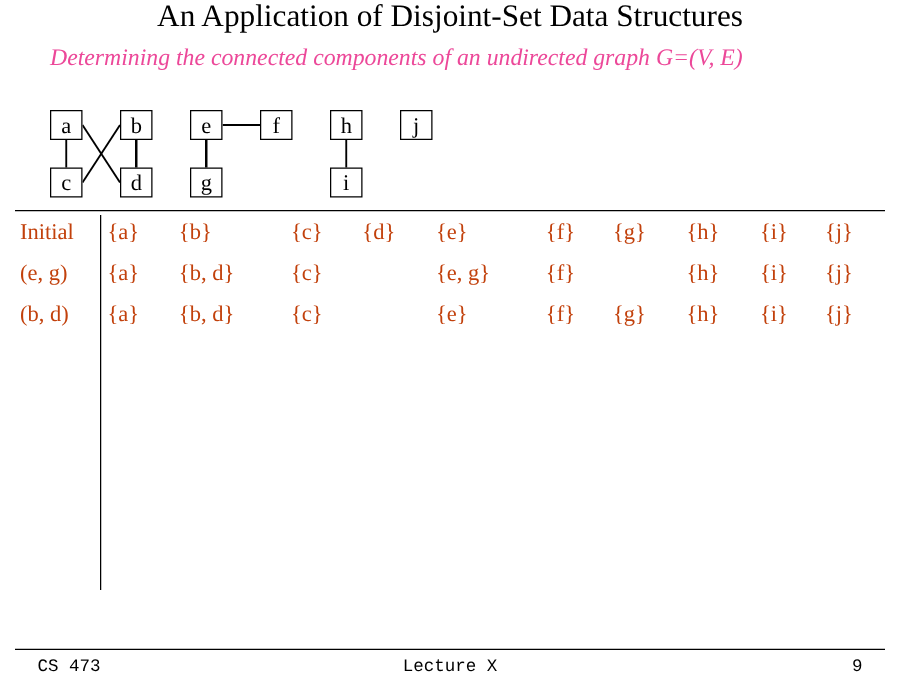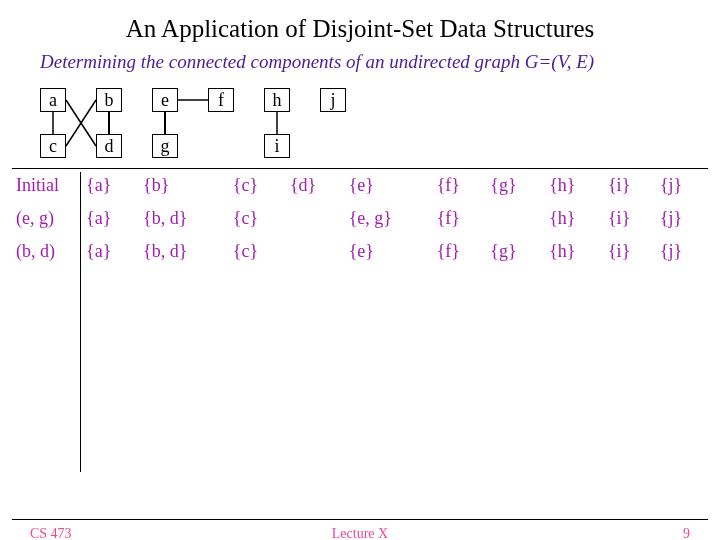--- a/index.html
+++ b/index.html
@@ -7,28 +7,28 @@
     width: 720px;
     height: 540px;
     background: #fff;
     font-family: "Times New Roman", serif;
     position: relative;
     overflow: hidden;
   }
   .title {
     font-size: 25px;
     text-align: center;
-    margin-top: 15px;
+    margin-top: 0;
     color: #000;
   }
   .subtitle {
     font-size: 19px;
     font-style: italic;
     margin: 8px 0 0 40px;
-    color: #4c1d95;
+    color: #ec4899;
   }
   .graph {
     position: absolute;
     top: 88px;
     left: 40px;
     width: 320px;
     height: 72px;
   }
   .node {
     position: absolute;
@@ -53,21 +53,21 @@
     right: 12px;
   }
   .hr {
     border: none;
     border-top: 1.5px solid #000;
   }
   table {
     width: 100%;
     border-collapse: collapse;
     font-size: 18px;
-    color: #a21caf;
+    color: #c2410c;
   }
   td {
     padding: 6px 4px;
     white-space: nowrap;
     vertical-align: top;
   }
   .op-col { width: 70px; padding-left: 4px; }
   .vline-outer {
     position: absolute;
     top: 172px;
@@ -75,21 +75,22 @@
     width: 0;
     height: 300px;
     border-left: 1.5px solid #000;
   }
   .footer {
     position: absolute;
     bottom: 14px;
     left: 0;
     right: 0;
     font-size: 14px;
-    color: #ec4899;
+    color: #000000;
+    font-family: Liberation Mono, monospace;
   }
   .footer .hr2 {
     border: none;
     border-top: 1.5px solid #000;
     margin: 0 12px 6px 12px;
   }
   .foot-left { position: absolute; left: 30px; }
   .foot-center { position: absolute; left: 0; right: 0; text-align: center; }
   .foot-right { position: absolute; right: 30px; }
 </style>

